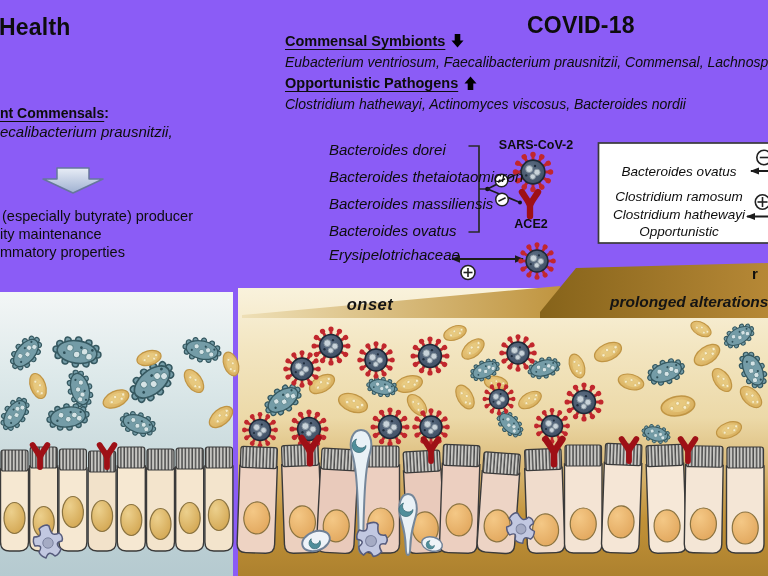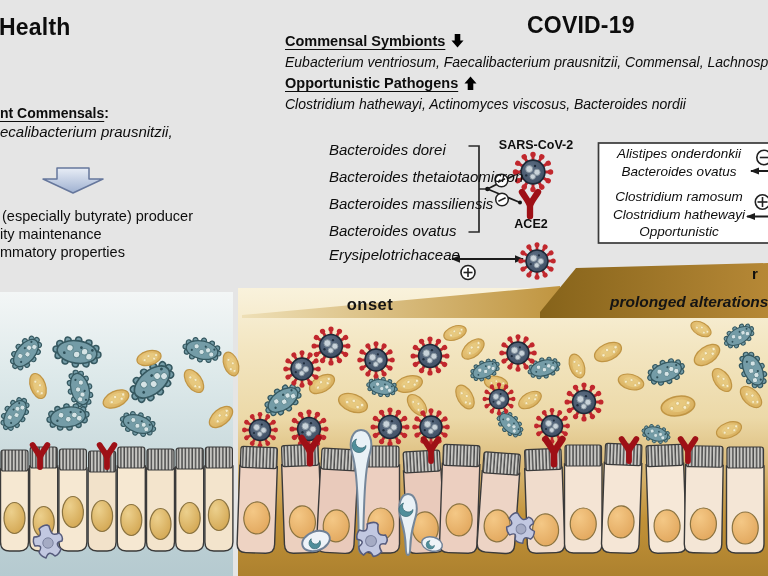--- a/index.html
+++ b/index.html
@@ -1,29 +1,29 @@
 <!DOCTYPE html>
 <html><head>
 <meta charset="utf-8">
 <style>
   html,body{margin:0;padding:0;background:#fff;}
-  .stage{position:relative;width:768px;height:576px;overflow:hidden;background:#e5e5e5;
+  .stage{position:relative;width:768px;height:576px;overflow:hidden;background:#8b5cf6;
          font-family:"Liberation Sans",sans-serif;color:#0d0d0d;}
   #art{position:absolute;left:0;top:0;}
   .t{position:absolute;white-space:nowrap;line-height:1.15;}
   .h-title{font-weight:700;font-size:23px;letter-spacing:.2px;}
   .lh{font-weight:700;font-size:14px;}
   .li{font-style:italic;font-size:15px;}
   .lp{font-size:14.5px;}
   .rh{font-weight:700;font-size:14.5px;}
   .ri{font-style:italic;font-size:14px;}
   .bc{font-style:italic;font-size:15px;margin-left:48px;}
   .lab{font-weight:700;font-size:12.5px;text-align:center;}
   .bx{font-style:italic;font-size:13.5px;left:598px;width:162px;text-align:center;}
-  .onset{font-weight:700;font-size:16.5px;letter-spacing:.5px;text-align:center;color:#141414;}
+  .onset{font-weight:700;font-size:16.5px;letter-spacing:.5px;text-align:center;color:#141414;font-style:italic;}
   .prol{font-weight:700;font-style:italic;font-size:15.5px;color:#141414;}
   .rfrag{font-weight:700;font-size:15px;}
   .u{text-decoration:underline;text-underline-offset:2.5px;text-decoration-thickness:1.3px;}
   .harrow{margin-left:6px;vertical-align:-3px;}
   .harrow path{fill:#000;}
 </style>
 </head>
 <body>
 
 <div class="stage">
@@ -553,21 +553,21 @@
           <path d="M-4,-4 a6,6 0 1 0 8,5 a4.3,4.3 0 1 1 -8,-5" fill="#4f8e9b" stroke="#3d6f7a" stroke-width="0.8"></path>
         </g>
         <g transform="translate(432,544) rotate(15) scale(0.7)">
           <ellipse rx="15" ry="10" fill="#eef3f8" stroke="#6f8096" stroke-width="2"></ellipse>
           <path d="M-4,-4 a6,6 0 1 0 8,5 a4.3,4.3 0 1 1 -8,-5" fill="#4f8e9b" stroke="#3d6f7a" stroke-width="0.8"></path>
         </g>
       </g>
 </svg>
 
 <div class="t h-title" style="left:-1px;top:14px">Health</div>
-<div class="t h-title" style="left:527px;top:12px">COVID-19</div>
+<div class="t h-title" style="left:527px;top:12px">COVID-18</div>
 
 <div class="t lh" style="left:0;top:105px"><span class="u">nt Commensals</span><span>:</span></div>
 <div class="t li" style="left:0;top:123px">ecalibacterium prausnitzii,</div>
 <div class="t lp" style="left:2px;top:208px">(especially butyrate) producer</div>
 <div class="t lp" style="left:0;top:226px">ity maintenance</div>
 <div class="t lp" style="left:0;top:244px">mmatory properties</div>
 
 <div class="t rh" style="left:285px;top:33px"><span class="u">Commensal Symbionts</span><svg class="harrow" width="13" height="16" viewBox="0 0 14 15">
         <path d="M4 0 H10 V7 H13.5 L7 14.5 L0.5 7 H4 Z"></path>
       </svg></div>
@@ -579,21 +579,20 @@
 
 <div class="t bc" style="left:281px;top:141px">Bacteroides dorei</div>
 <div class="t bc" style="left:281px;top:168px">Bacteroides thetaiotaomicron</div>
 <div class="t bc" style="left:281px;top:195px">Bacteroides massiliensis</div>
 <div class="t bc" style="left:281px;top:222px">Bacteroides ovatus</div>
 <div class="t bc" style="left:281px;top:246px">Erysipelotrichaceae</div>
 
 <div class="t lab" style="left:491px;top:138px;width:90px">SARS-CoV-2</div>
 <div class="t lab" style="left:508px;top:217px;width:46px">ACE2</div>
 
-<div class="t bx" style="top:146px">Alistipes onderdonkii</div>
 <div class="t bx" style="top:164px">Bacteroides ovatus</div>
 <div class="t bx" style="top:189px">Clostridium ramosum</div>
 <div class="t bx" style="top:207px">Clostridium hathewayi</div>
 <div class="t bx" style="top:224px">Opportunistic</div>
 
 <div class="t onset" style="left:328px;top:295px;width:84px">onset</div>
 <div class="t prol" style="left:610px;top:293px">prolonged alterations i</div>
 <div class="t rfrag" style="left:752px;top:265px">r</div>
 
 </div>

